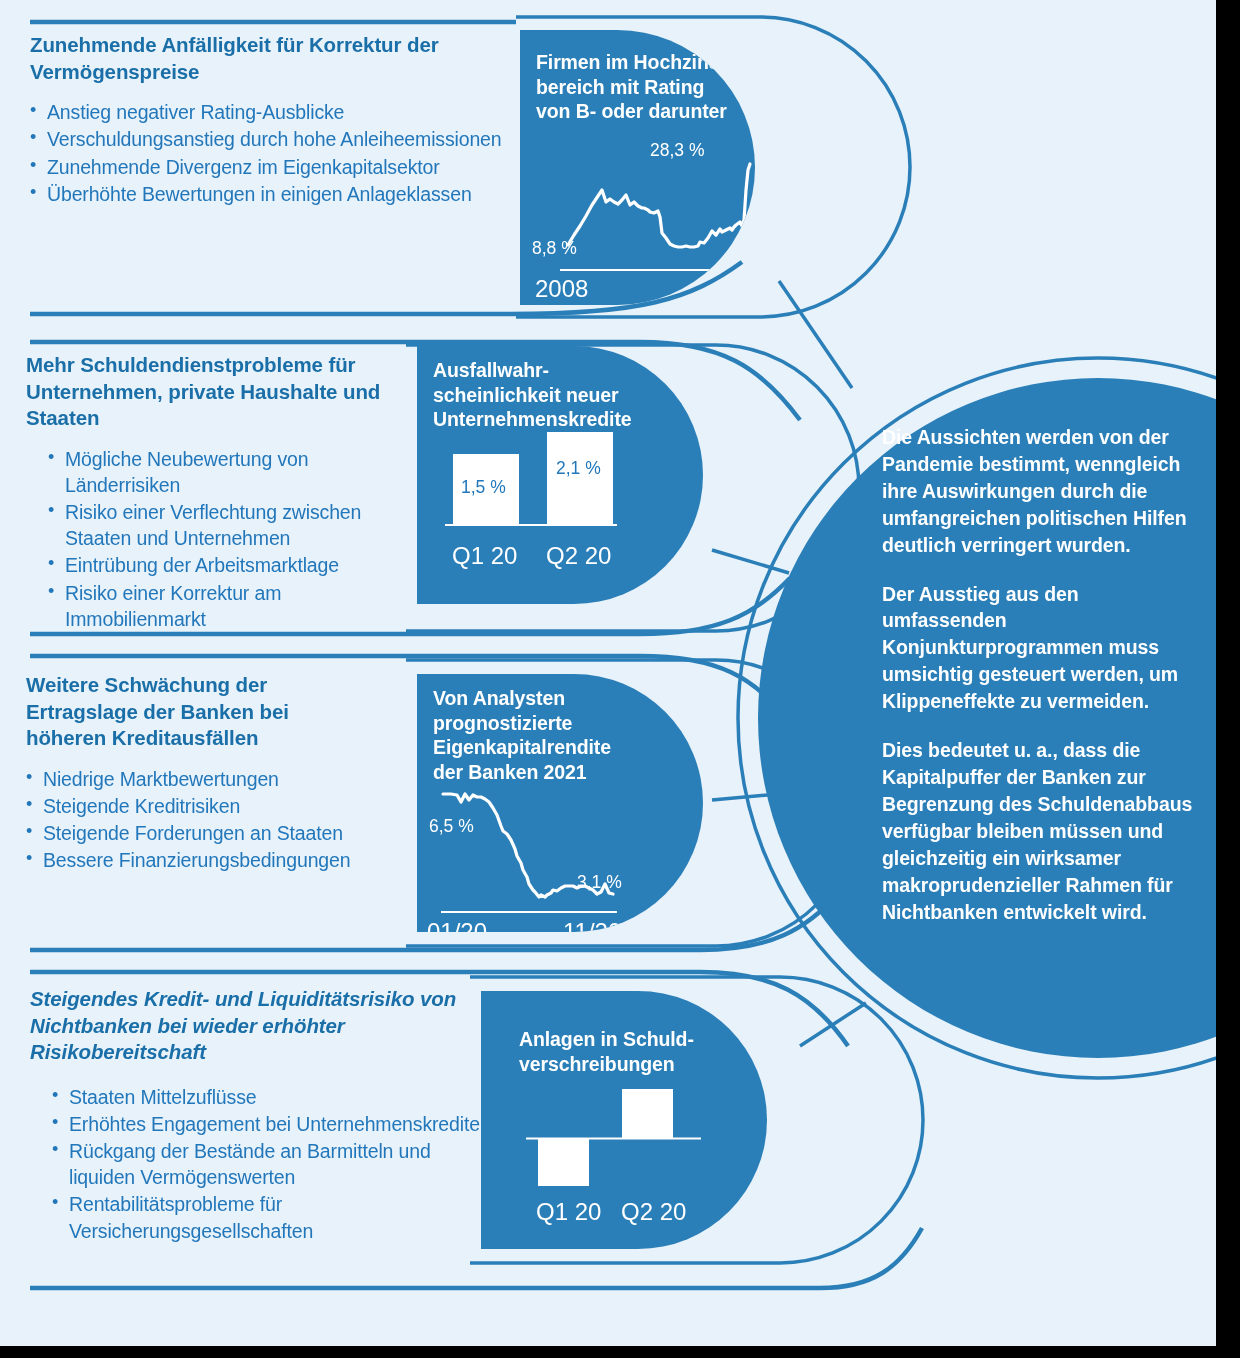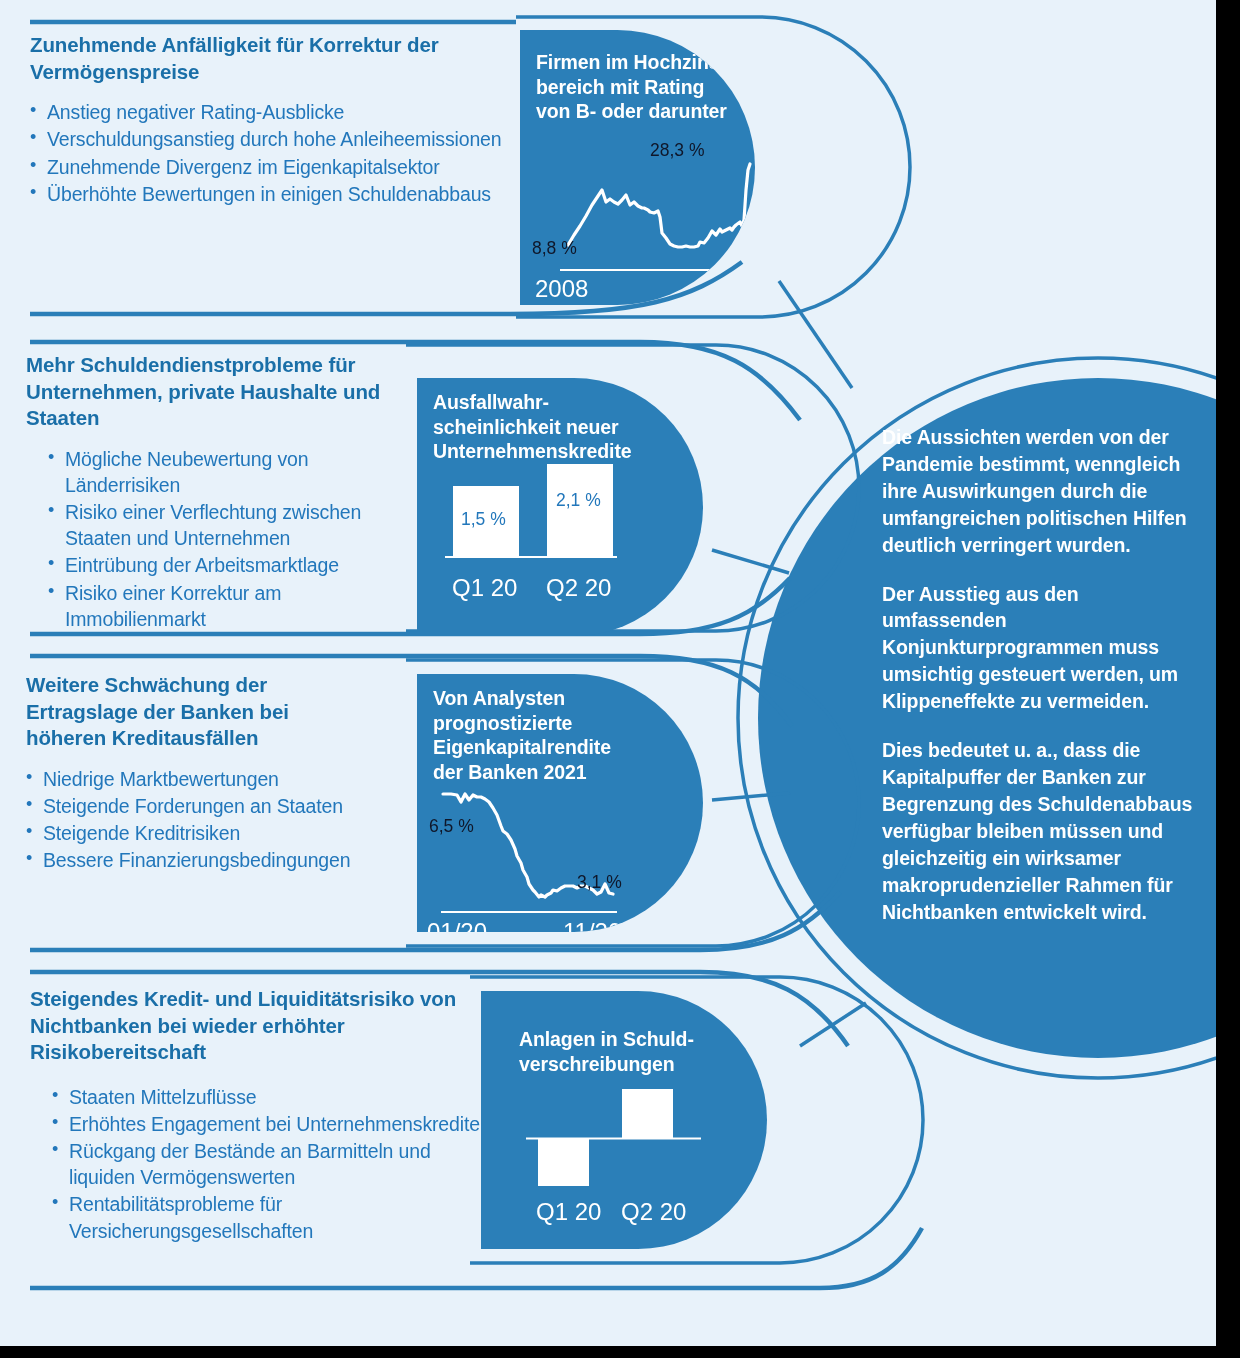--- a/index.html
+++ b/index.html
@@ -44,21 +44,21 @@
     font-weight:bold;
     font-size:19.5px;
     line-height:1.26;
     letter-spacing:-0.1px;
     white-space:pre-line;
   }
   .capsule svg{position:absolute;left:0;top:0;}
   .axlabel{
     position:absolute;color:#ffffff;font-size:24px;letter-spacing:0px;
   }
-  .vlabel{position:absolute;color:#0f172a;font-size:17.5px;}
+  .vlabel{position:absolute;color:#ffffff;font-size:17.5px;}
   .barval{position:absolute;color:#2277bb;font-size:17.5px;}
 
   
   .bigtext{
     position:absolute;
     color:#ffffff;
     font-weight:bold;
     font-size:19.5px;
     line-height:1.38;
     letter-spacing:-0.1px;
@@ -105,21 +105,21 @@
     </g>
   </svg>
 
   <div class="panel" style="left:30px;top:32px;width:480px;">
     <h2>Zunehmende Anfälligkeit für Korrektur
 der Vermögenspreise</h2>
     <ul class="bullets">
       <li>Anstieg negativer Rating-Ausblicke</li>
       <li>Verschuldungsanstieg durch hohe Anleiheemissionen</li>
       <li>Zunehmende Divergenz im Eigenkapitalsektor</li>
-      <li>Überhöhte Bewertungen in einigen Schuldenabbaus</li>
+      <li>Überhöhte Bewertungen in einigen Anlageklassen</li>
     </ul>
   </div>
 
   <div class="capsule" style="left:520px;top:30px;width:235px;height:275px;border-radius:0 137.5px 137.5px 0;">
     <div class="ctitle" style="left:16px;top:20px;width:225px;">Firmen im Hochzins-
 bereich mit Rating
 von B- oder darunter</div>
     <svg width="235" height="275" viewBox="0 0 235 275">
       <polyline fill="none" stroke="#ffffff" stroke-width="3.2" stroke-linejoin="round" stroke-linecap="round" points="48,215 54,205 60,196 66,186 72,175 78,166 82,160 86,172 90,169 94,172 98,174 102,170 106,165 110,175 114,172 118,176 122,178 124,178 128,180 130,182 134,183 138,181 140,187 142,203 146,208 150,214 154,216 158,217 162,217 166,216 170,217 174,217 178,216 180,212 184,213 188,208 192,201 196,205 200,199 202,202 206,200 210,198 212,200 214,197 216,195 220,192 222,196 224,190 226,160 228,140 230,134"></polyline>
       <line x1="40" y1="240" x2="226" y2="240" stroke="#ffffff" stroke-width="1.8"></line>
@@ -133,62 +133,62 @@
   <div class="panel" style="left:26px;top:352px;width:380px;">
     <h2 style="width:378px;">Mehr Schuldendienstprobleme für Unternehmen, private Haushalte und Staaten</h2>
     <ul class="bullets indent">
       <li>Mögliche Neubewertung von Länderrisiken</li>
       <li>Risiko einer Verflechtung zwischen Staaten und Unternehmen</li>
       <li>Eintrübung der Arbeitsmarktlage</li>
       <li>Risiko einer Korrektur am Immobilienmarkt</li>
     </ul>
   </div>
 
-  <div class="capsule" style="left:417px;top:378px;width:286px;height:258px;border-radius:0 129px 129px 0;">
+  <div class="capsule" style="left:417px;top:346px;width:286px;height:258px;border-radius:0 129px 129px 0;">
     <div class="ctitle" style="left:16px;top:12px;width:250px;">Ausfallwahr-
 scheinlichkeit neuer
 Unternehmenskredite</div>
     <svg width="286" height="258" viewBox="0 0 286 258">
       <rect x="36" y="108" width="66" height="70" fill="#ffffff"></rect>
       <rect x="130" y="86" width="66" height="92" fill="#ffffff"></rect>
       <line x1="28" y1="179" x2="200" y2="179" stroke="#ffffff" stroke-width="2"></line>
     </svg>
     <div class="barval" style="left:44px;top:131px;">1,5 %</div>
     <div class="barval" style="left:139px;top:112px;">2,1 %</div>
     <div class="axlabel" style="left:35px;top:196px;">Q1 20</div>
     <div class="axlabel" style="left:129px;top:196px;">Q2 20</div>
   </div>
 
   <div class="panel" style="left:26px;top:672px;width:390px;">
     <h2 style="width:300px;">Weitere Schwächung der Ertragslage der Banken bei höheren Kreditausfällen</h2>
     <ul class="bullets" style="margin-top:14px;">
       <li>Niedrige Marktbewertungen</li>
+      <li>Steigende Kreditrisiken</li>
       <li>Steigende Forderungen an Staaten</li>
-      <li>Steigende Kreditrisiken</li>
       <li>Bessere Finanzierungsbedingungen</li>
     </ul>
   </div>
 
   <div class="capsule" style="left:417px;top:674px;width:286px;height:258px;border-radius:0 129px 129px 0;">
     <div class="ctitle" style="left:16px;top:12px;width:215px;">Von Analysten
 prognostizierte
 Eigenkapitalrendite
 der Banken 2021</div>
     <svg width="286" height="258" viewBox="0 0 286 258">
       <polyline fill="none" stroke="#ffffff" stroke-width="3.2" stroke-linejoin="round" stroke-linecap="round" points="26,120 34,120 40,121 44,128 48,120 52,126 56,121 60,123 64,123 68,125 72,128 76,134 80,141 84,152 86,157 90,160 94,166 98,175 100,182 104,189 106,196 110,203 112,210 116,216 118,218 122,223 124,221 128,223 130,221 134,219 136,216 140,217 144,214 148,212 152,212 156,212 160,214 164,212 168,212 172,214 176,216 180,220 184,218 188,210 192,219 196,220"></polyline>
       <line x1="24" y1="238" x2="200" y2="238" stroke="#ffffff" stroke-width="1.8"></line>
     </svg>
     <div class="vlabel" style="left:12px;top:142px;">6,5 %</div>
     <div class="vlabel" style="left:160px;top:198px;">3,1 %</div>
     <div class="axlabel" style="left:10px;top:244px;">01/20</div>
     <div class="axlabel" style="left:146px;top:244px;">11/20</div>
   </div>
 
   <div class="panel" style="left:30px;top:986px;width:470px;">
-    <h2 style="width:450px;">Steigendes Kredit- und Liquiditätsrisiko von Nichtbanken bei wieder erhöhter Risikobereitschaft</h2>
+    <h2 style="width:450px;font-style:italic;">Steigendes Kredit- und Liquiditätsrisiko von Nichtbanken bei wieder erhöhter Risikobereitschaft</h2>
     <ul class="bullets indent" style="margin-top:18px;margin-left:22px;">
       <li>Staaten Mittelzuflüsse</li>
       <li>Erhöhtes Engagement bei Unternehmenskrediten</li>
       <li>Rückgang der Bestände an Barmitteln und liquiden Vermögenswerten</li>
       <li>Rentabilitätsprobleme für Versicherungsgesellschaften</li>
     </ul>
   </div>
 
   <div class="capsule" style="left:481px;top:991px;width:286px;height:258px;border-radius:0 129px 129px 0;">
     <div class="ctitle" style="left:38px;top:36px;width:230px;">Anlagen in Schuld-

